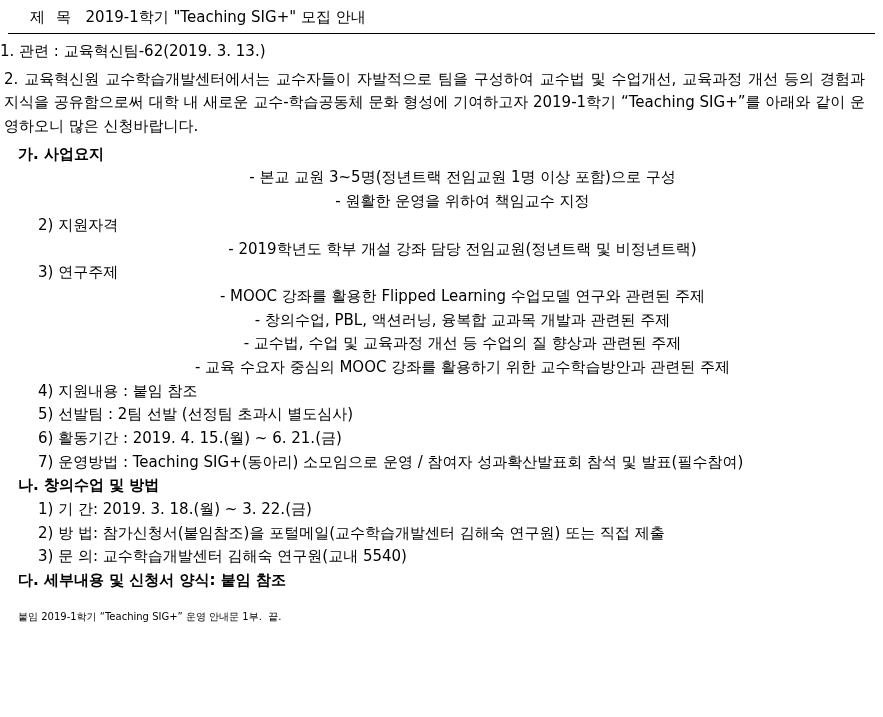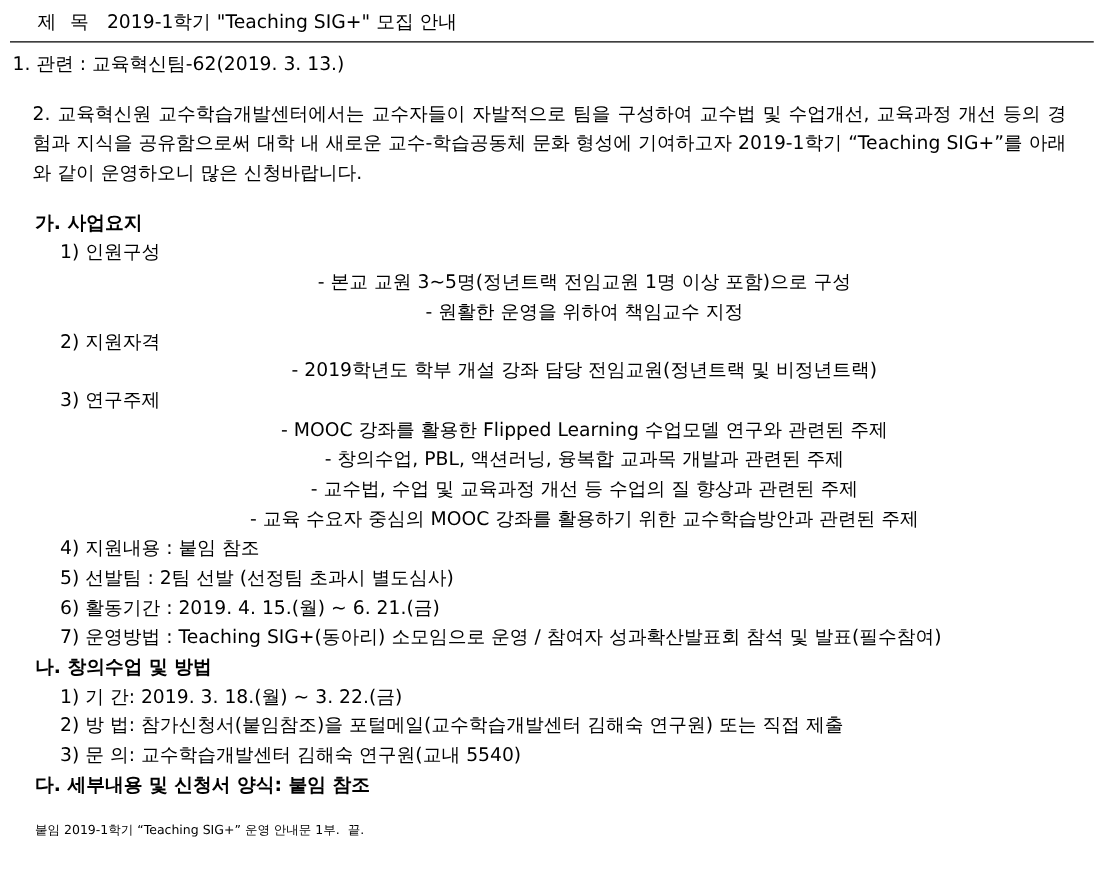--- a/index.html
+++ b/index.html
@@ -34,32 +34,32 @@
   }
   .title-text {
     margin-left: 14px;
     white-space: pre;
   }
   .rule {
     border-top: 1px solid #000;
     margin: 2px 8px 0 8px;
   }
   .body {
-    padding: 6px 14px 0 10px;
+    padding: 6px 14px 0 0;
   }
   .line {
     line-height: 1.58;
     white-space: pre-wrap;
     font-size: 15px;
   }
   .para {
     line-height: 1.58;
     font-size: 15px;
     text-align: justify;
-    margin: 16px;
+    margin: 4px;
   }
   .indent-1 { padding-left: 18px; }
   .indent-2 { padding-left: 38px; }
   .indent-3 { padding-left: 56px; text-align: center; }
   .bold { font-weight: bold; }
   .spacer-md { height: 16px; }
   .attach {
     padding-left: 18px;
     line-height: 1.58;
     font-size: 10px;
@@ -78,21 +78,20 @@
   <div class="rule"></div>
 
   <div class="body">
 
     <div class="line">1. 관련 : 교육혁신팀-62(2019. 3. 13.)</div>
 
     <p class="para">2. 교육혁신원 교수학습개발센터에서는 교수자들이 자발적으로 팀을 구성하여 교수법 및 수업개선, 교육과정 개선 등의 경험과 지식을 공유함으로써 대학 내 새로운 교수-학습공동체 문화 형성에 기여하고자 2019-1학기 “Teaching SIG+”를 아래와 같이 운영하오니 많은 신청바랍니다.</p>
 
     <div class="line indent-1 bold">가. 사업요지</div>
 
-    <div class="line indent-2">1) 인원구성</div>
     <div class="line indent-3">- 본교 교원 3~5명(정년트랙 전임교원 1명 이상 포함)으로 구성</div>
     <div class="line indent-3">- 원활한 운영을 위하여 책임교수 지정</div>
 
     <div class="line indent-2">2) 지원자격</div>
     <div class="line indent-3">- 2019학년도 학부 개설 강좌 담당 전임교원(정년트랙 및 비정년트랙)</div>
 
     <div class="line indent-2">3) 연구주제</div>
     <div class="line indent-3">- MOOC 강좌를 활용한 Flipped Learning 수업모델 연구와 관련된 주제</div>
     <div class="line indent-3">- 창의수업, PBL, 액션러닝, 융복합 교과목 개발과 관련된 주제</div>
     <div class="line indent-3">- 교수법, 수업 및 교육과정 개선 등 수업의 질 향상과 관련된 주제</div>

